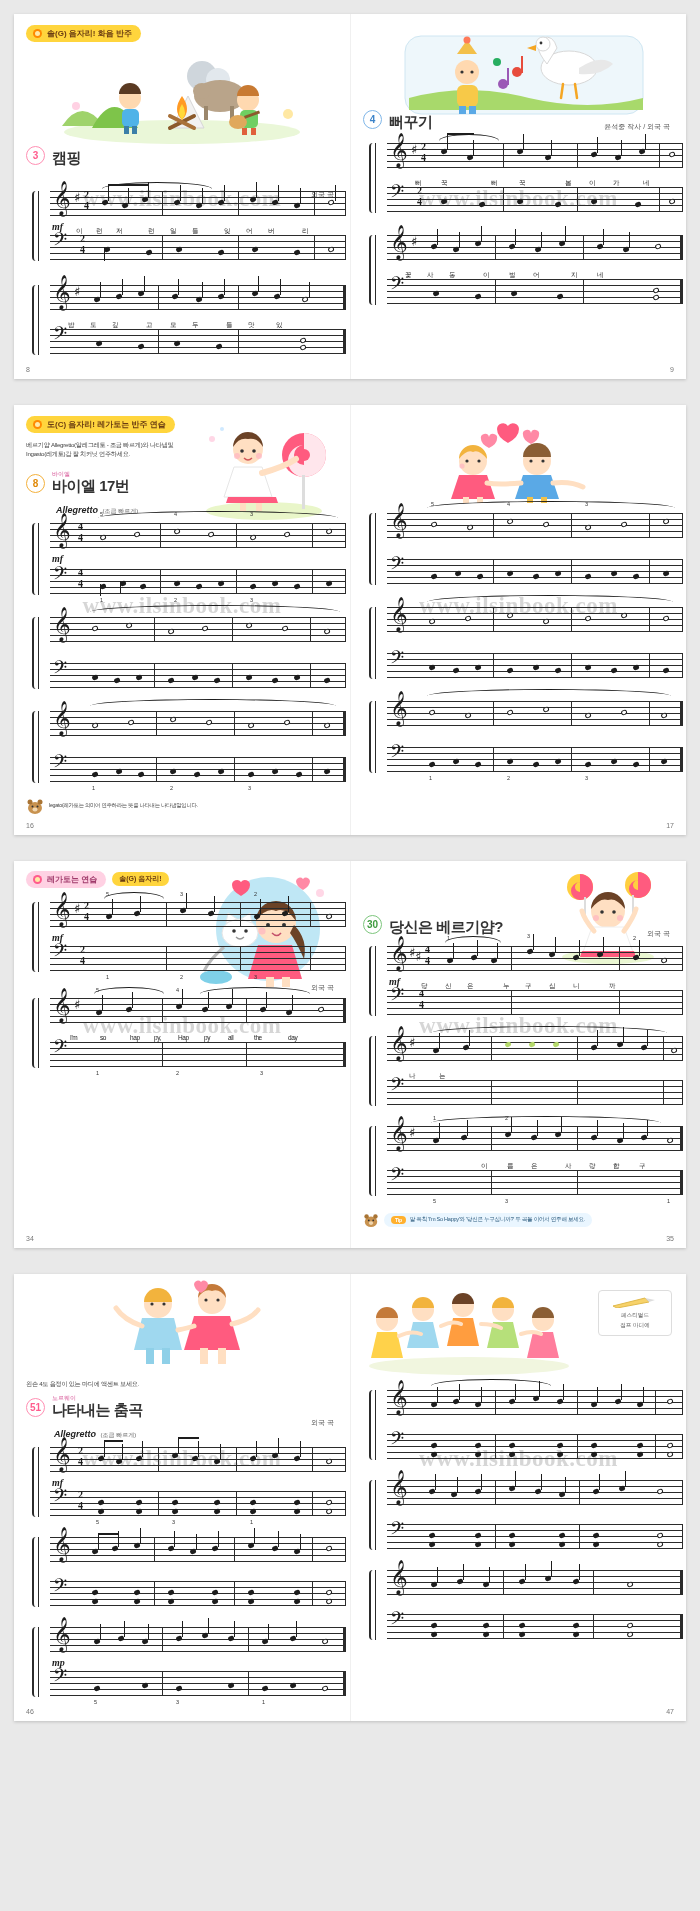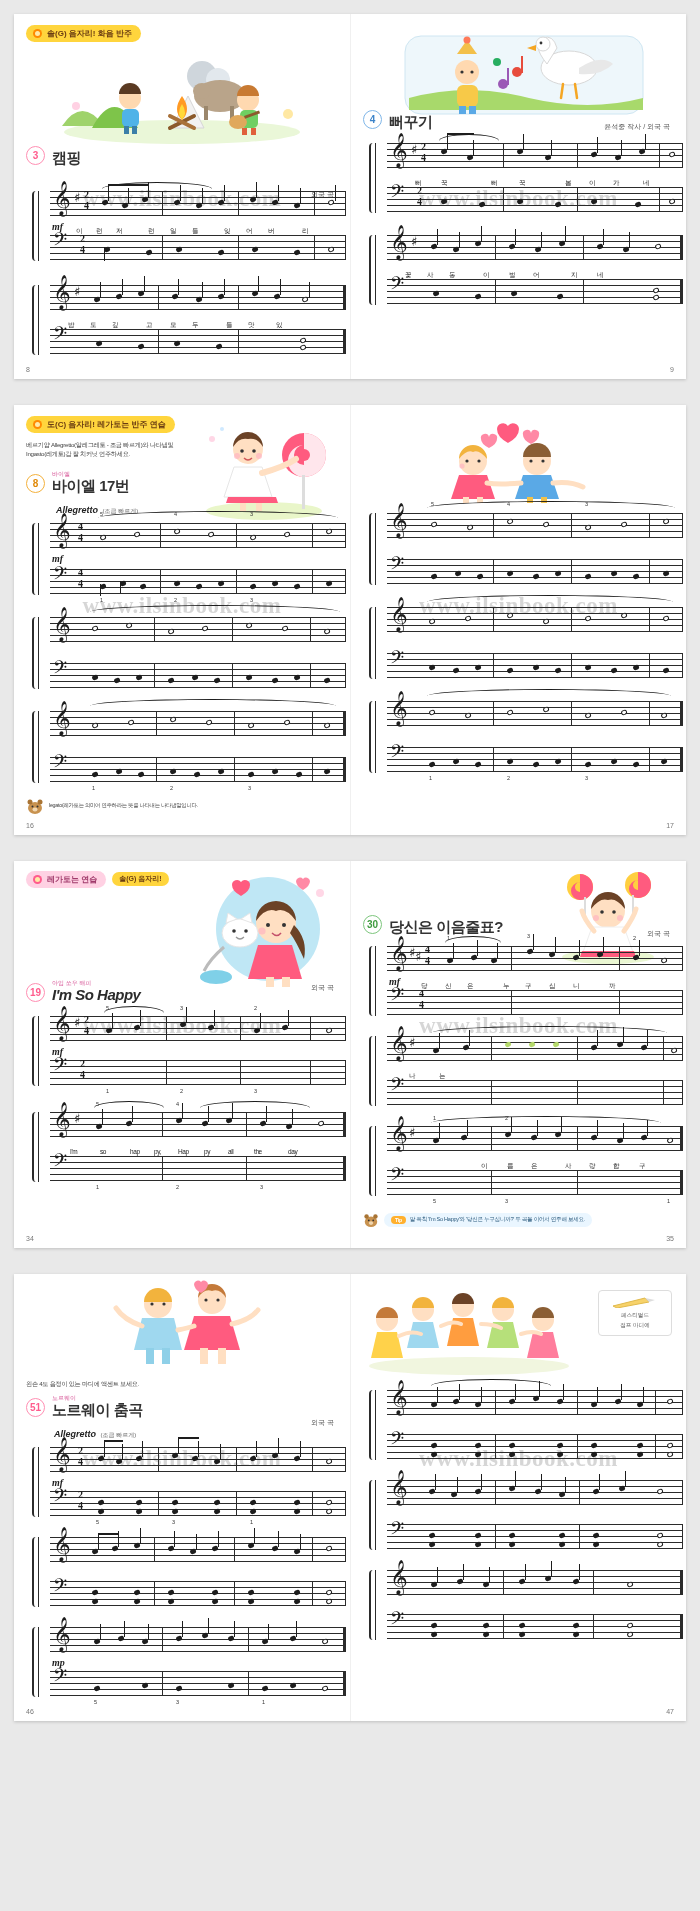--- a/index.html
+++ b/index.html
@@ -1038,27 +1038,20 @@
           <path d="M80 56 l-2 -10 l-9 6z" fill="#ffffff" stroke="#e6e6e6"></path>
           <circle cx="62" cy="64" r="1.8" fill="#333"></circle>
             <circle cx="74" cy="64" r="1.8" fill="#333"></circle>
           <path d="M64 70 q4 4 8 0" stroke="#999" stroke-width="1.2" fill="none"></path>
           <path d="M52 80 q-14 12 -20 24" stroke="#bbb" stroke-width="3" fill="none"></path>
           <ellipse cx="44" cy="110" rx="16" ry="7" fill="#7fd0e8"></ellipse>
           <circle cx="148" cy="26" r="4" fill="#ffd7e6"></circle>
         </svg>
       </div>
 
-      <div class="title-row" style="margin-top:92px;">
-        <div class="num-badge">19</div>
-        <div>
-          <div class="ruby">아임 쏘우 해피</div>
-          <div class="song-title script">I'm So Happy</div>
-        </div>
-      </div>
       <div class="composer" style="top:122px;">외국 곡</div>
 
       <div class="wm" style="top:152px;">www.ilsinbook.com</div>
 
       <div class="system" style="margin-top:14px;padding-left:12px;position:relative;height:74px;">
         <div class="brace" style="left:6px;top:0;height:70px;"></div>
         <div class="sysbar" style="left:12px;height:70px;"></div>
         <div class="staff" style="margin-left:12px;width:296px;">
           <div class="line"></div>
             <div class="line"></div>
@@ -1198,21 +1191,21 @@
           <circle cx="74" cy="53" r="3" fill="#ffb3c1" opacity="0.7"></circle>
           <path d="M46 62 l32 0 l10 28 l-52 0z" fill="#ffffff" stroke="#eee"></path>
           <path d="M36 86 l52 0 l2 6 l-56 0z" fill="#ff5b7f"></path>
           <path d="M48 66 q-10 -12 -12 -20" stroke="#ffdfc2" stroke-width="5" fill="none" stroke-linecap="round"></path>
           <path d="M78 66 q10 -14 12 -22" stroke="#ffdfc2" stroke-width="5" fill="none" stroke-linecap="round"></path>
         </svg>
       </div>
 
       <div class="title-row" style="margin-top:44px;">
         <div class="num-badge green">30</div>
-        <div class="song-title">당신은 이음줄표?</div>
+        <div class="song-title">당신은 베르기얌?</div>
       </div>
       <div class="composer" style="top:68px;">외국 곡</div>
 
       <div class="wm" style="top:152px;">www.ilsinbook.com</div>
 
       <div class="system" style="margin-top:12px;padding-left:12px;position:relative;height:74px;">
         <div class="brace" style="left:6px;top:0;height:70px;"></div>
         <div class="sysbar" style="left:12px;height:70px;"></div>
         <div class="staff" style="margin-left:12px;width:296px;">
           <div class="line"></div>
@@ -1434,21 +1427,21 @@
           <path d="M104 6 a4 4 0 0 1 7 -2 a4 4 0 0 1 7 2 q0 5 -7 9 q-7 -4 -7 -9z" fill="#ff89a5"></path>
         </svg>
       </div>
 
       <div class="note-text" style="margin-top:96px;">왼손 4도 음정이 있는 마디에 액센트 보세요.</div>
 
       <div class="title-row" style="margin-top:6px;">
         <div class="num-badge">51</div>
         <div>
           <div class="ruby">노르웨이</div>
-          <div class="song-title">노르웨이 춤곡</div>
+          <div class="song-title">나타내는 춤곡</div>
         </div>
       </div>
       <div style="margin-top:6px;margin-left:28px;">
         <span class="tempo">Allegretto</span>
         <span class="tempo-sub">(조금 빠르게)</span>
       </div>
       <div class="composer" style="top:144px;">외국 곡</div>
 
       <div class="wm" style="top:172px;">www.ilsinbook.com</div>
 

